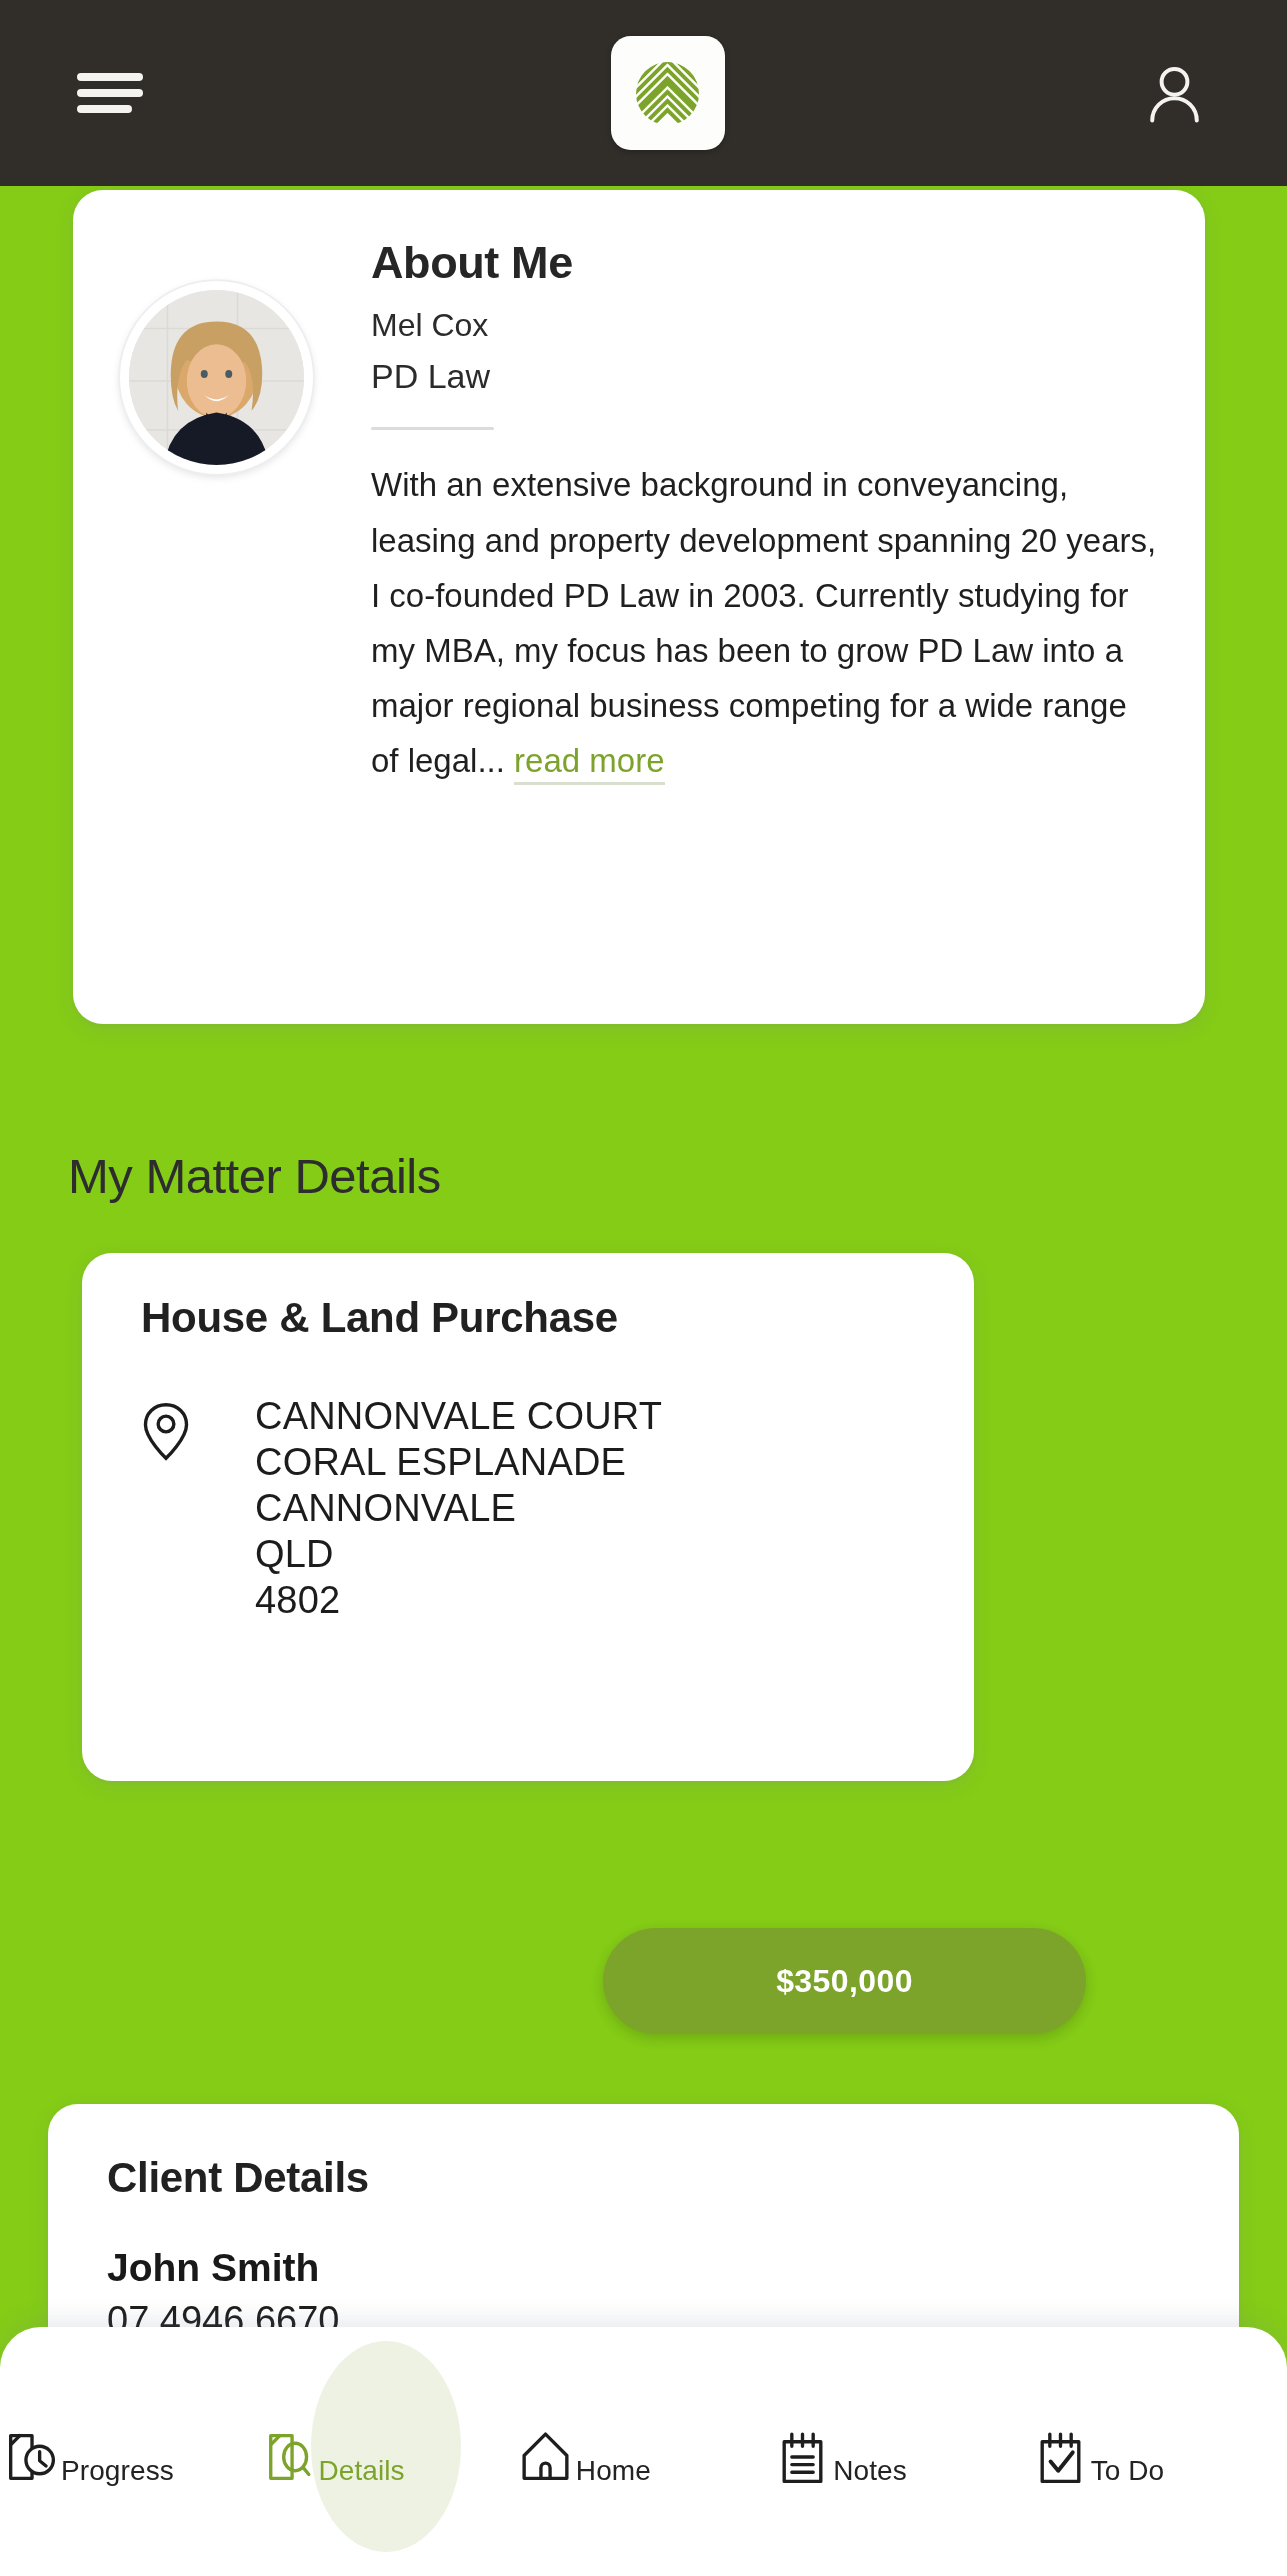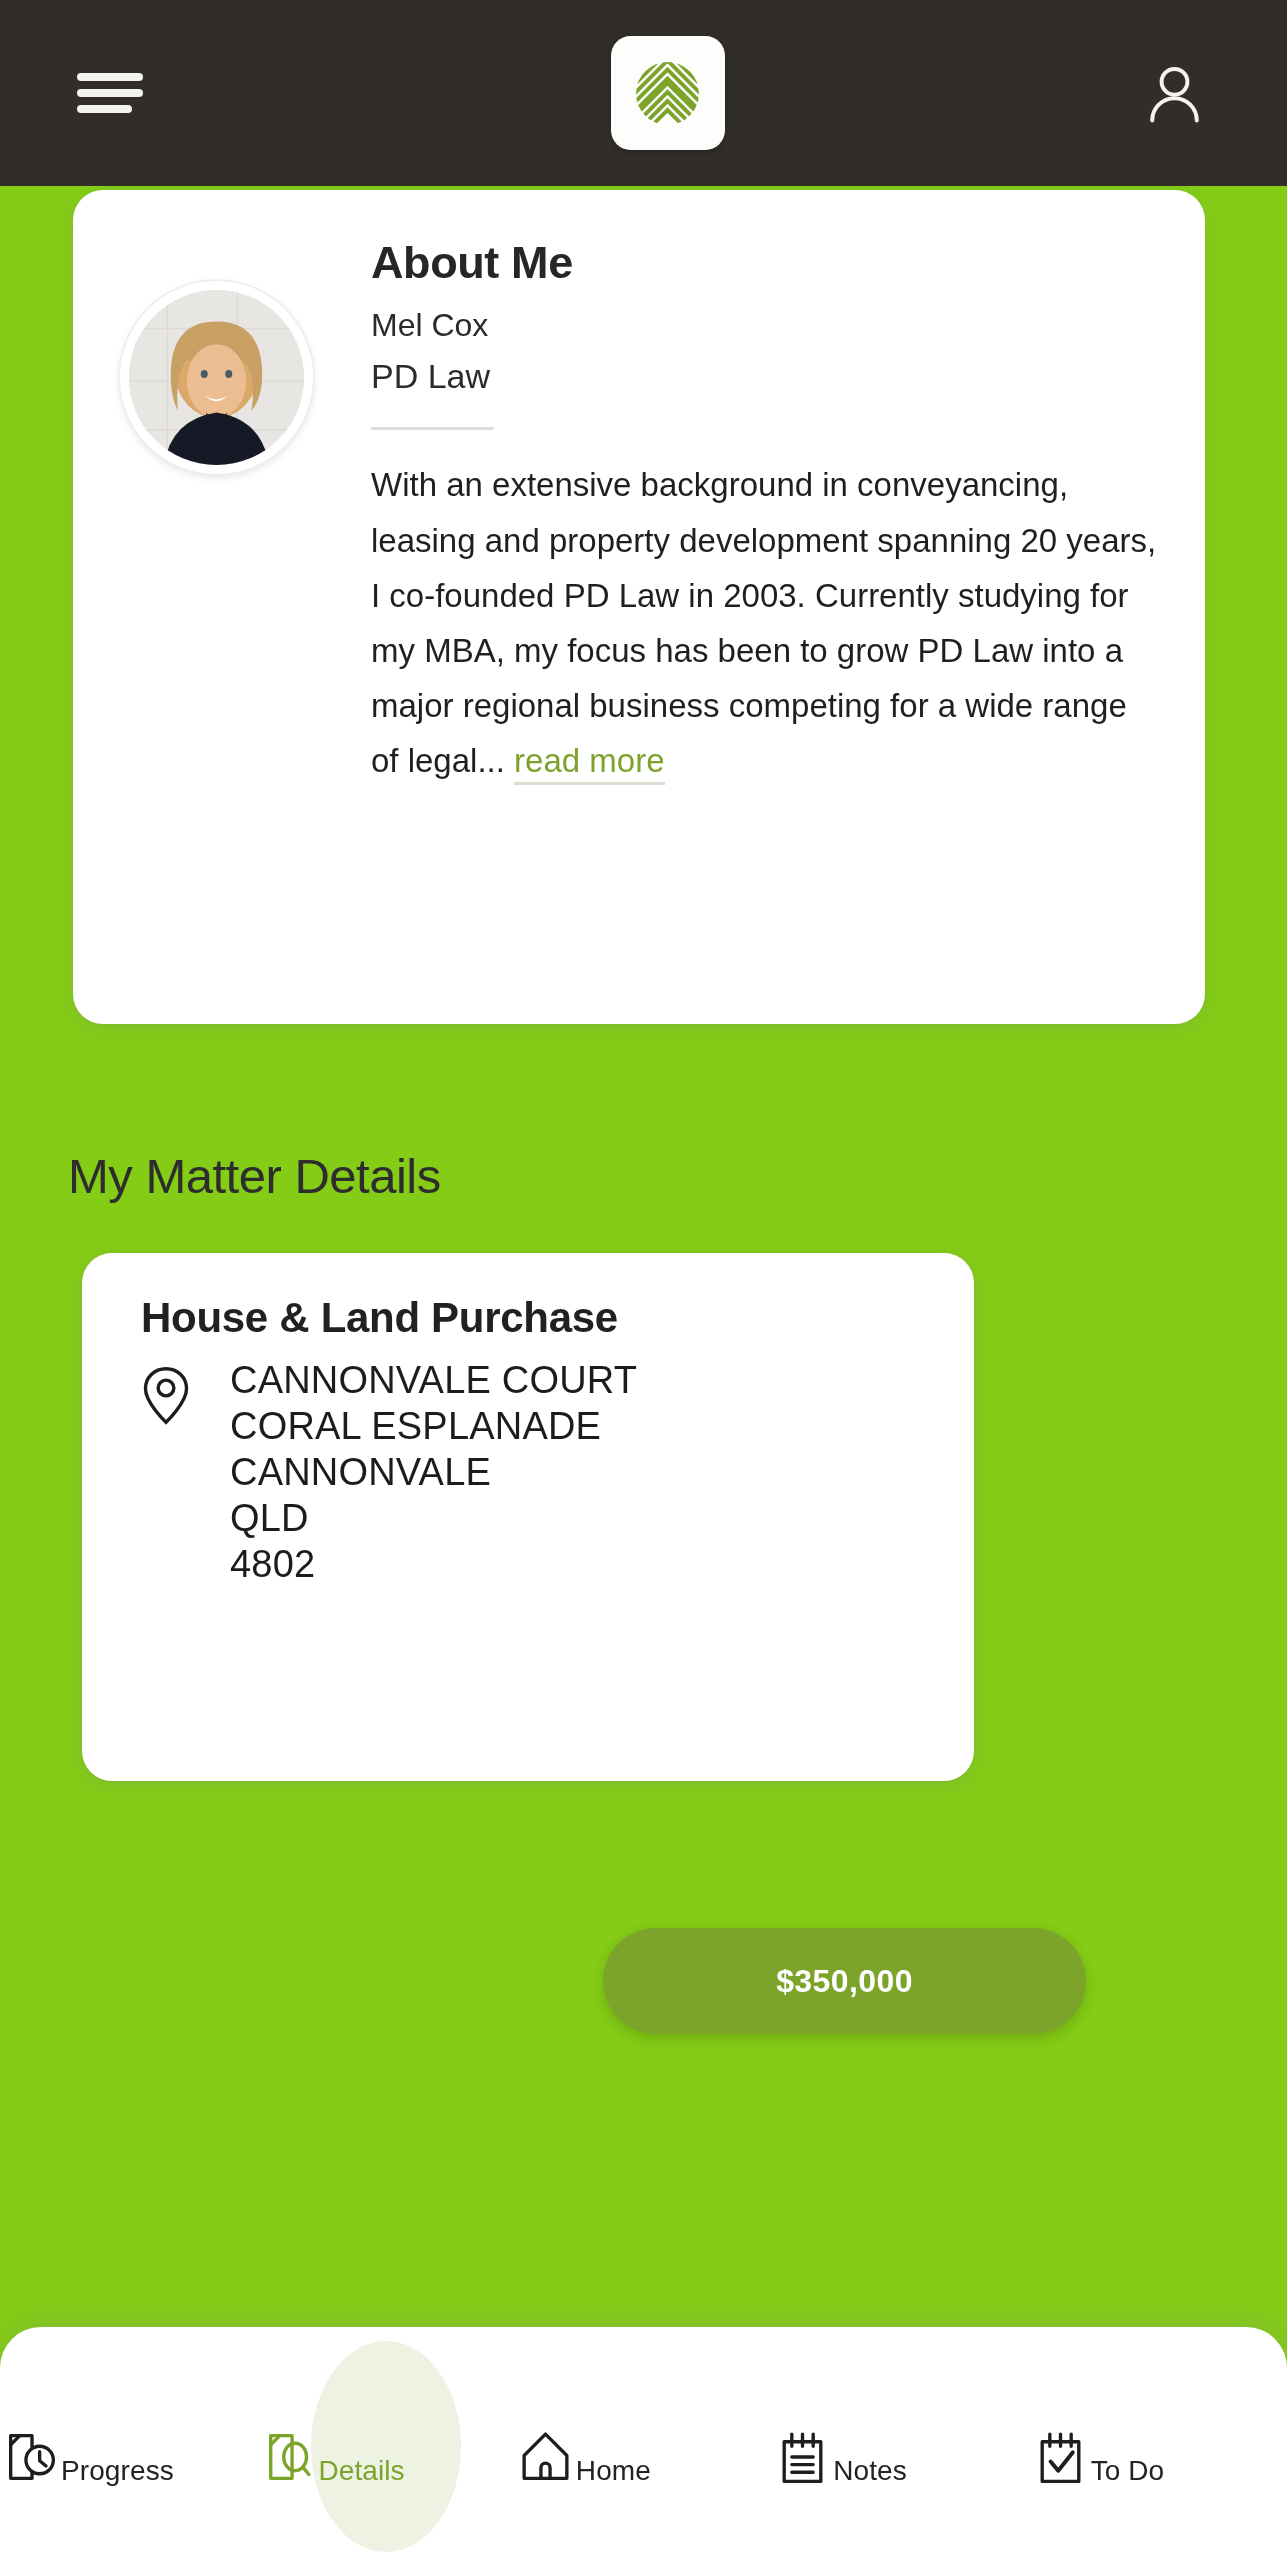--- a/index.html
+++ b/index.html
@@ -166,21 +166,22 @@
     padding: 41px 50px 0 59px;
   }
   .matter-title {
     font-size: 42px;
     font-weight: 700;
     color: #212121;
     letter-spacing: -0.3px;
   }
   .matter-addr-row {
     display: flex;
-    margin-top: 16px;
+    margin-top: 52px;
+    gap: 25px;
   }
   .pin-icon { width: 59px; flex: 0 0 59px; padding-top: 7.2px; }
   .pin-icon svg { width: 50px; height: 61px; display: block; }
   .addr-lines {
     padding-left: 30px;
     font-size: 38px;
     line-height: 1.21;
     color: #1c1c1c;
     letter-spacing: 0.2px;
   }
@@ -384,20 +385,26 @@
         <div>CORAL ESPLANADE</div>
         <div>CANNONVALE</div>
         <div>QLD</div>
         <div>4802</div>
       </div>
     </div>
   </div>
 
   <div class="price-pill">$350,000</div>
 
+  <div class="card client-card">
+    <div class="client-title">Client Details</div>
+    <div class="client-name">John Smith</div>
+    <div class="client-phone">07 4946 6670</div>
+    <div class="client-email">johnsmith@localhost</div>
+  </div>
 
   <div class="bottom-nav">
 
     <div class="nav-item">
       <div class="nav-icon">
         <svg viewBox="0 0 40 40" fill="none" stroke="#1e1e1e" stroke-width="2.2" stroke-linejoin="round" stroke-linecap="round">
           <path d="M7 5 h14 l0 0 v28 h-14 z"></path>
           <path d="M7 11 l6 -6"></path>
           <circle cx="26" cy="21" r="9" fill="#fff"></circle>
           <path d="M26 15.5 v6 l4.2 3.4"></path>

